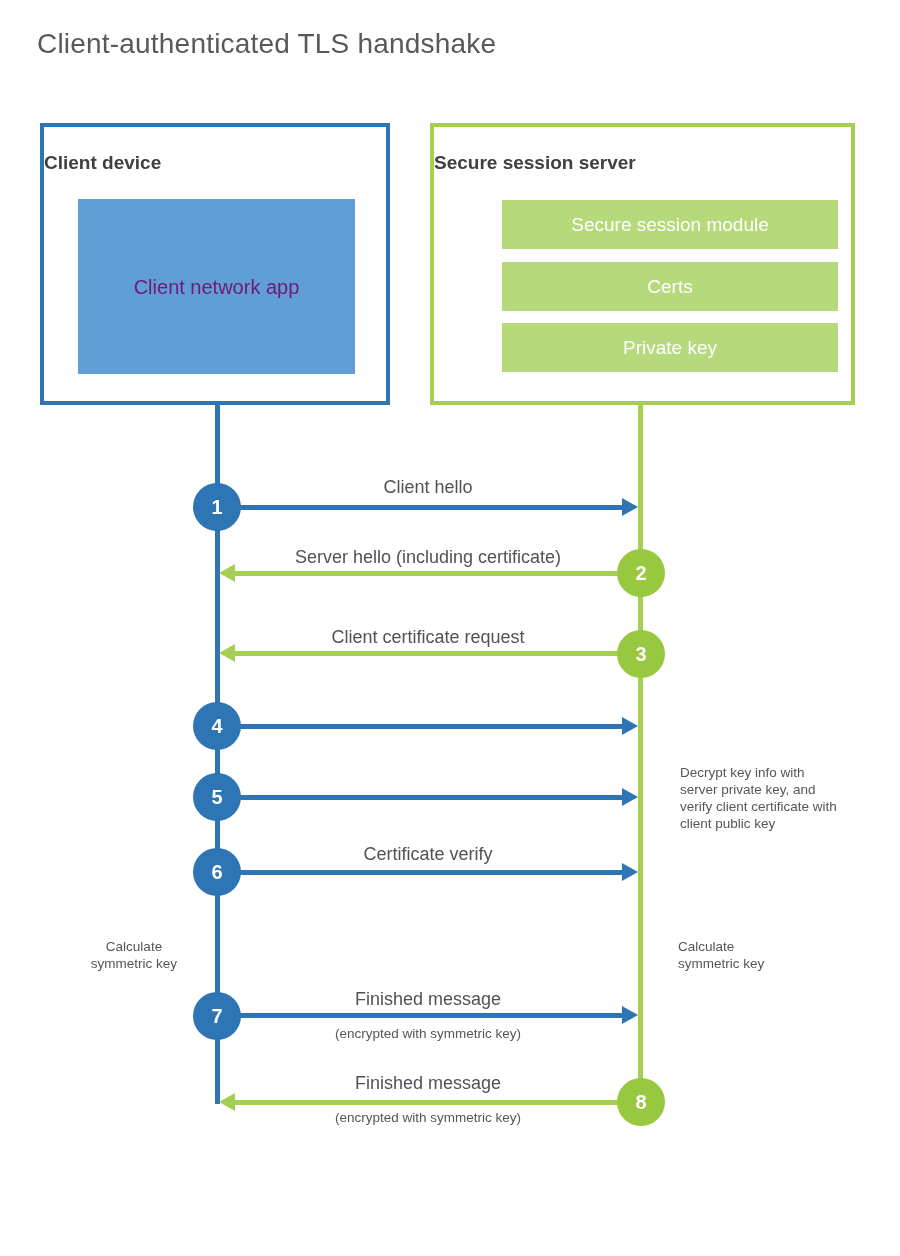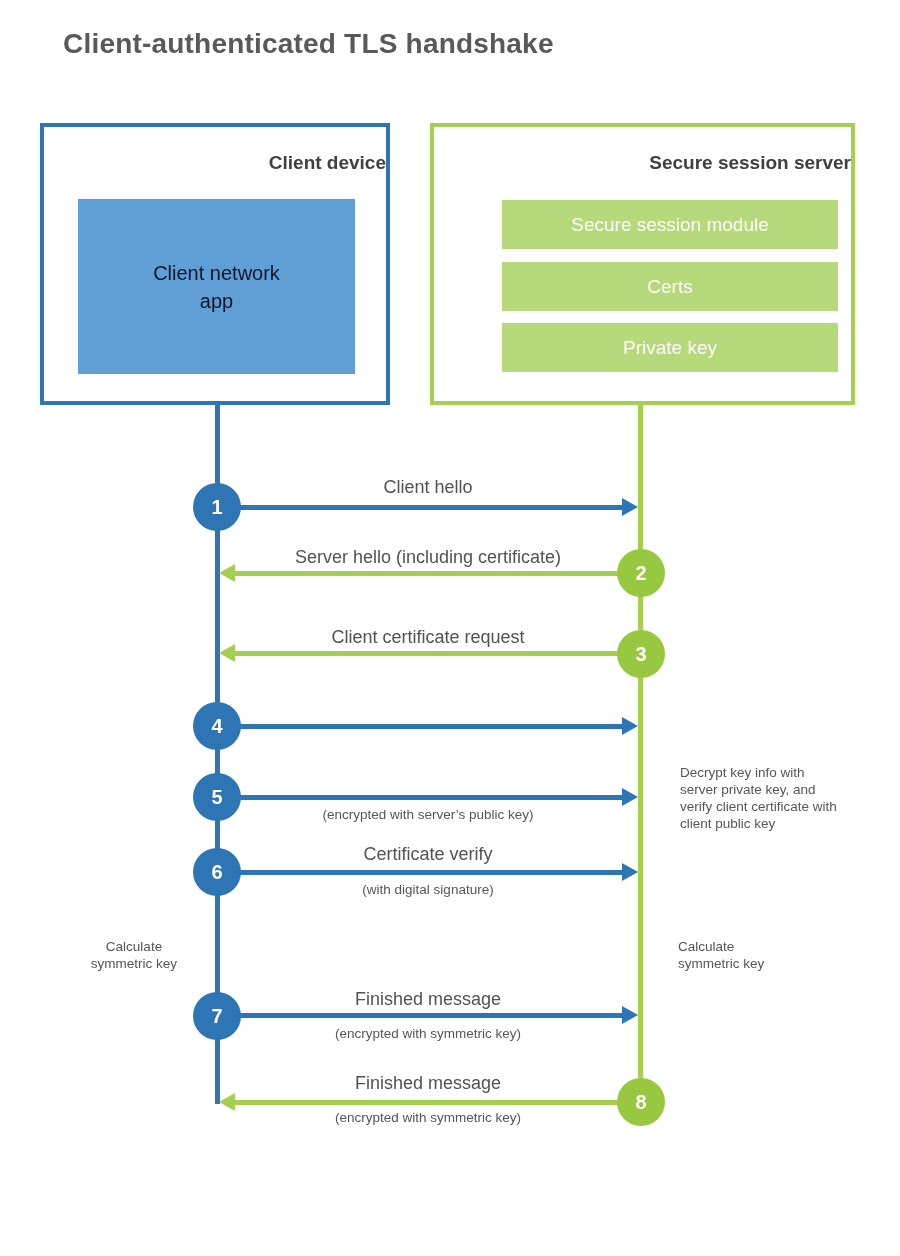--- a/index.html
+++ b/index.html
@@ -9,31 +9,31 @@
     --green-fill:#b5d97b;
     --green-circle:#98c83f;
     --text:#55565a;
     --heading:#3f4042;
   }
   *{margin:0;padding:0;box-sizing:border-box;}
   html,body{background:#ffffff;}
   body{font-family:"Liberation Sans","DejaVu Sans",sans-serif;color:var(--text);}
   .canvas{position:relative;width:900px;height:1256px;background:#ffffff;overflow:hidden;}
 
-  .page-title{position:absolute;left:37px;top:28px;font-size:28px;font-weight:700;color:#58595b;letter-spacing:.2px;margin-left:26px;}
+  .page-title{position:absolute;left:37px;top:28px;font-size:28px;font-weight:400;color:#58595b;letter-spacing:.2px;}
 
   
   .actor-box{position:absolute;top:123px;height:282px;border:4px solid;background:#fff;}
   .client-box{left:40px;width:350px;border-color:var(--blue);}
   .server-box{left:430px;width:425px;border-color:var(--green);}
-  .actor-title{position:absolute;top:25px;left:0;width:100%;text-align:right;font-size:19px;font-weight:bold;color:var(--heading);}
+  .actor-title{position:absolute;top:25px;left:0;width:100%;text-align:left;font-size:19px;font-weight:bold;color:var(--heading);}
 
   .app-box{position:absolute;left:78px;top:199px;width:277px;height:175px;background:var(--blue-fill);
     display:flex;align-items:center;justify-content:center;text-align:center;
-    color:#0f172a;font-size:20px;line-height:28px;padding:0 56px;}
+    color:#701a75;font-size:20px;line-height:28px;padding:0 36px;}
 
   .module-bar{position:absolute;left:474px;width:336px;height:49px;background:var(--green-fill);
     display:flex;align-items:center;justify-content:center;color:#fff;font-size:19px;margin-left:28px;}
   .bar-1{top:200px;} .bar-2{top:262px;} .bar-3{top:323px;text-align:right;}
 
   
   .lifeline{position:absolute;top:404px;width:5px;height:700px;}
   .client-line{left:215px;background:var(--blue);}
   .server-line{left:638px;background:var(--green);}
 
@@ -97,27 +97,25 @@
   <div class="arrow-head head-left" style="top:644px"></div>
   <div class="step-circle circle-green" style="top:630px">3</div>
 
   <div class="arrow-line blue" style="top:724px"></div>
   <div class="arrow-head head-right" style="top:717px"></div>
   <div class="step-circle circle-blue" style="top:702px">4</div>
 
   <div class="arrow-line blue" style="top:795px"></div>
   <div class="arrow-head head-right" style="top:788px"></div>
   <div class="step-circle circle-blue" style="top:773px">5</div>
-  <div class="msg-sub" style="top:807px">(encrypted with server’s public key)</div>
 
   <div class="msg-label" style="top:844px">Certificate verify</div>
   <div class="arrow-line blue" style="top:870px"></div>
   <div class="arrow-head head-right" style="top:863px"></div>
   <div class="step-circle circle-blue" style="top:848px">6</div>
-  <div class="msg-sub" style="top:882px">(with digital signature)</div>
 
   <div class="msg-label" style="top:989px">Finished message</div>
   <div class="arrow-line blue" style="top:1013px"></div>
   <div class="arrow-head head-right" style="top:1006px"></div>
   <div class="step-circle circle-blue" style="top:992px">7</div>
   <div class="msg-sub" style="top:1026px">(encrypted with symmetric key)</div>
 
   <div class="msg-label" style="top:1073px">Finished message</div>
   <div class="arrow-line green" style="top:1100px"></div>
   <div class="arrow-head head-left" style="top:1093px"></div>

